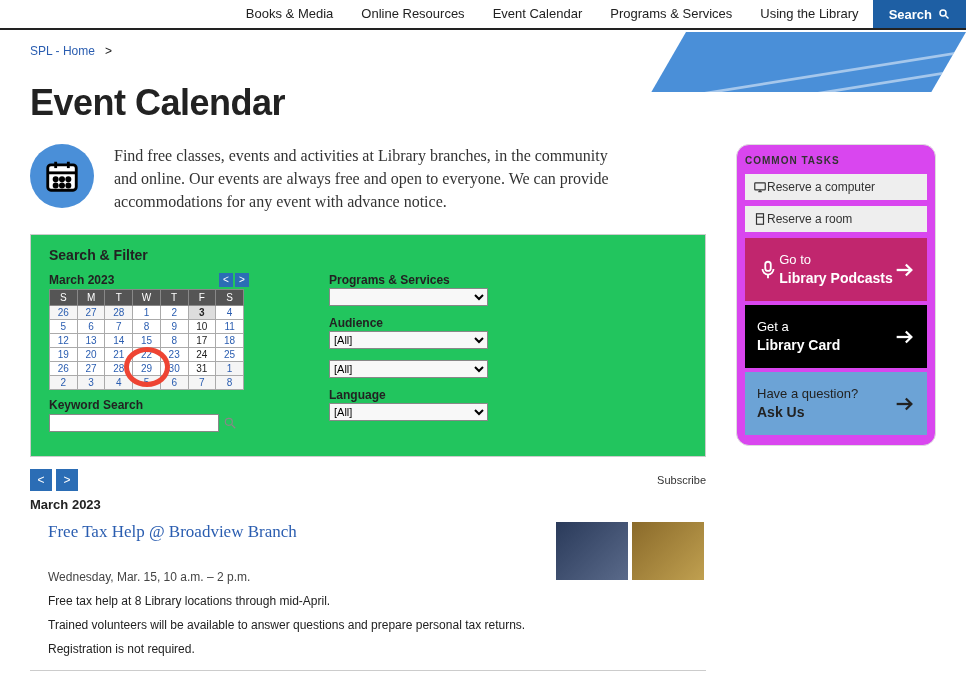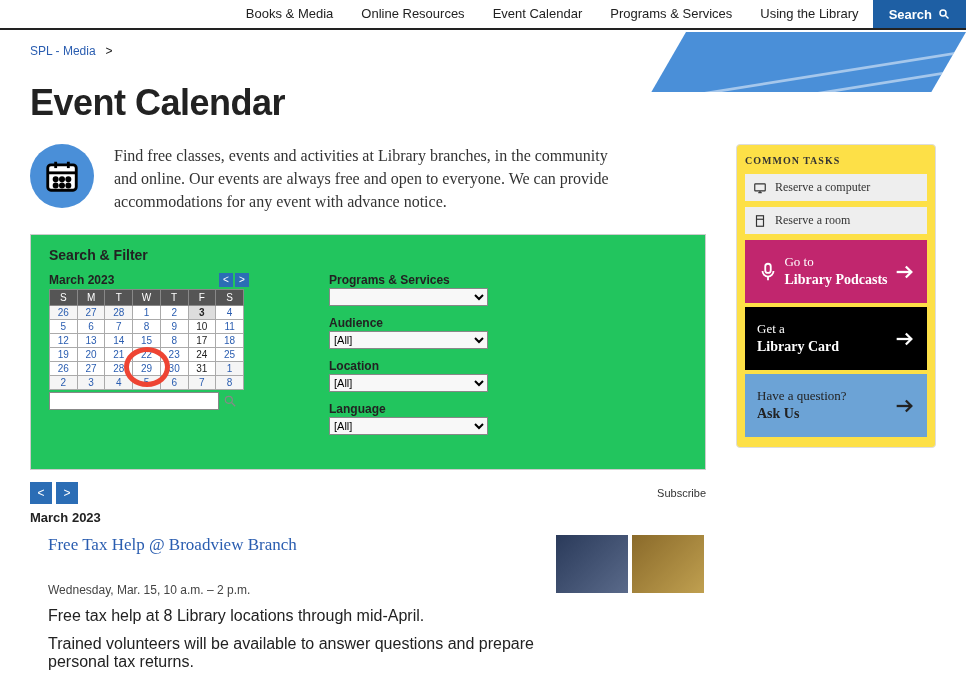--- a/index.html
+++ b/index.html
@@ -14,23 +14,23 @@
 .wrapper { position: relative; padding: 0 30px; }
 .breadcrumb { font-size: 12px; padding: 14px 0; }
 .breadcrumb a { color: #2a5db0; text-decoration: none; }
 .page-title { font-size: 36px; font-weight: 800; margin: 10px 0 20px; letter-spacing: -0.5px; }
 .layout { display: flex; gap: 30px; align-items: flex-start; }
 .main { flex: 1; }
 .intro { display: flex; gap: 20px; margin-bottom: 20px; }
 .cal-icon { width: 64px; height: 64px; border-radius: 50%; background: #4a8fd8; display: flex; align-items: center; justify-content: center; flex-shrink: 0; }
 .cal-icon svg { width: 38px; height: 38px; }
 .intro-text { font-family: Georgia, serif; font-size: 16px; line-height: 1.45; color: #333; max-width: 500px; }
-.sidebar { width: 200px; flex-shrink: 0; border: 1px solid #ddd; padding: 10px 8px; background: #fde047; border-radius: 4px; font-family: Liberation Serif, serif; }
+.sidebar { width: 200px; flex-shrink: 0; border: 1px solid #ddd; padding: 10px 8px; background: #d946ef; border-radius: 13px; }
 .sidebar h4 { font-size: 10px; letter-spacing: 1px; font-weight: bold; margin-bottom: 8px; color: #333; }
-.task-link { display: flex; align-items: center; gap: 8px; background: #eee; padding: 6px 8px; margin-bottom: 6px; font-size: 12px; color: #333; cursor: pointer; }
+.task-link { display: flex; align-items: center; background: #eee; padding: 6px 8px; margin-bottom: 6px; font-size: 12px; color: #333; cursor: pointer; }
 .task-link svg { width: 14px; height: 14px; }
 .cta { display: flex; justify-content: space-between; align-items: center; padding: 14px 12px; margin-top: 4px; cursor: pointer; color: #fff; }
 .cta.pink { background: #c1266e; }
 .cta.black { background: #000; }
 .cta.blue { background: #6ca3d6; color: #222; }
 .cta .cta-text { font-size: 13px; line-height: 1.3; }
 .cta .cta-text .line2 { font-weight: bold; font-size: 14px; }
 .cta svg { width: 22px; height: 22px; }
 .filter-box { background: #22c55e; border: 1px solid #ccc; padding: 12px 18px 24px; margin-top: 10px; margin-bottom: 12px; }
 .filter-box h3 { font-size: 14px; margin-bottom: 10px; }
@@ -57,21 +57,21 @@
 .fsel select { width: 159px; font-size: 11px; border: 1px solid #888; height: 18px; background: #f8f8f8; }
 .pager { display: flex; align-items: center; gap: 4px; }
 .pager button { width: 22px; height: 22px; background: #2b6db5; color: #fff; border: none; cursor: pointer; font-size: 12px; }
 .sub-row { display: flex; justify-content: space-between; align-items: center; }
 .subscribe { font-size: 11px; color: #333; }
 .month-head { font-size: 13px; font-weight: bold; margin: 6px 0 10px; }
 .event { display: flex; gap: 20px; border-bottom: 1px solid #ccc; padding-bottom: 14px; }
 .event-text { flex: 1; padding-left: 18px; }
 .event-title { color: #2a5db0; font-family: Georgia, serif; font-size: 17px; margin-bottom: 4px; }
 .event-meta, .event-loc { font-size: 12px; color: #444; margin-top: 28px; }
-.event-desc { font-size: 16px; margin-top: 10px; color: #222; }
+.event-desc { font-size: 12px; margin-top: 10px; color: #222; }
 .event-thumbs { display: flex; gap: 4px; width: 150px; }
 .thumb { width: 72px; height: 58px; background: linear-gradient(135deg,#2a3a5a,#5a6a8a); }
 .thumb.b { background: linear-gradient(135deg,#8a6a2a,#c0a050); }
 </style>
 </head>
 <body>
 
 <div class="topnav">
   <a>Books &amp; Media</a>
   <a>Online Resources</a>
@@ -84,21 +84,21 @@
         <circle cx="10" cy="10" r="6"></circle>
         <line x1="15" y1="15" x2="21" y2="21"></line>
       </svg>
   </div>
 </div>
 
 <div class="hero-stripe"></div>
 
 <div class="wrapper">
   <div class="breadcrumb">
-    <a>SPL - Media</a>
+    <a>SPL - Home</a>
     &nbsp;&nbsp;<span>&gt;</span>
   </div>
 
   <h1 class="page-title">Event Calendar</h1>
 
   <div class="layout">
     <div class="main">
       <div class="intro">
         <div class="cal-icon">
           <svg viewBox="0 0 24 24" fill="none" stroke="#000" stroke-width="1.8">
@@ -193,32 +193,33 @@
                       <td class="other">4</td>
                       <td class="other">5</td>
                       <td class="other">6</td>
                       <td class="other">7</td>
                       <td class="other">8</td>
                     </tr>
                   </tbody>
               </table>
               <div class="circle"></div>
             </div>
+            <div class="kw-label">Keyword Search</div>
             <div class="kw-row">
               <input type="text" style="">
               <svg viewBox="0 0 24 24" width="14" height="14" fill="none" stroke="#888" stroke-width="2">
                   <circle cx="10" cy="10" r="6"></circle>
                   <line x1="15" y1="15" x2="21" y2="21"></line>
                 </svg>
             </div>
           </div>
           <div class="filter-right" id="filter-right">
               <div class="fsel"><label>Programs &amp; Services</label><select><option></option></select></div>
               <div class="fsel"><label>Audience</label><select><option>[All]</option></select></div>
-              <div class="fsel"><label>Location</label><select><option>[All]</option></select></div>
+              <div class="fsel"><select><option>[All]</option></select></div>
               <div class="fsel"><label>Language</label><select><option>[All]</option></select></div>
             </div>
         </div>
       </div>
 
       <div class="sub-row">
         <div class="pager">
           <button>&lt;</button>
           <button>&gt;</button>
         </div>

